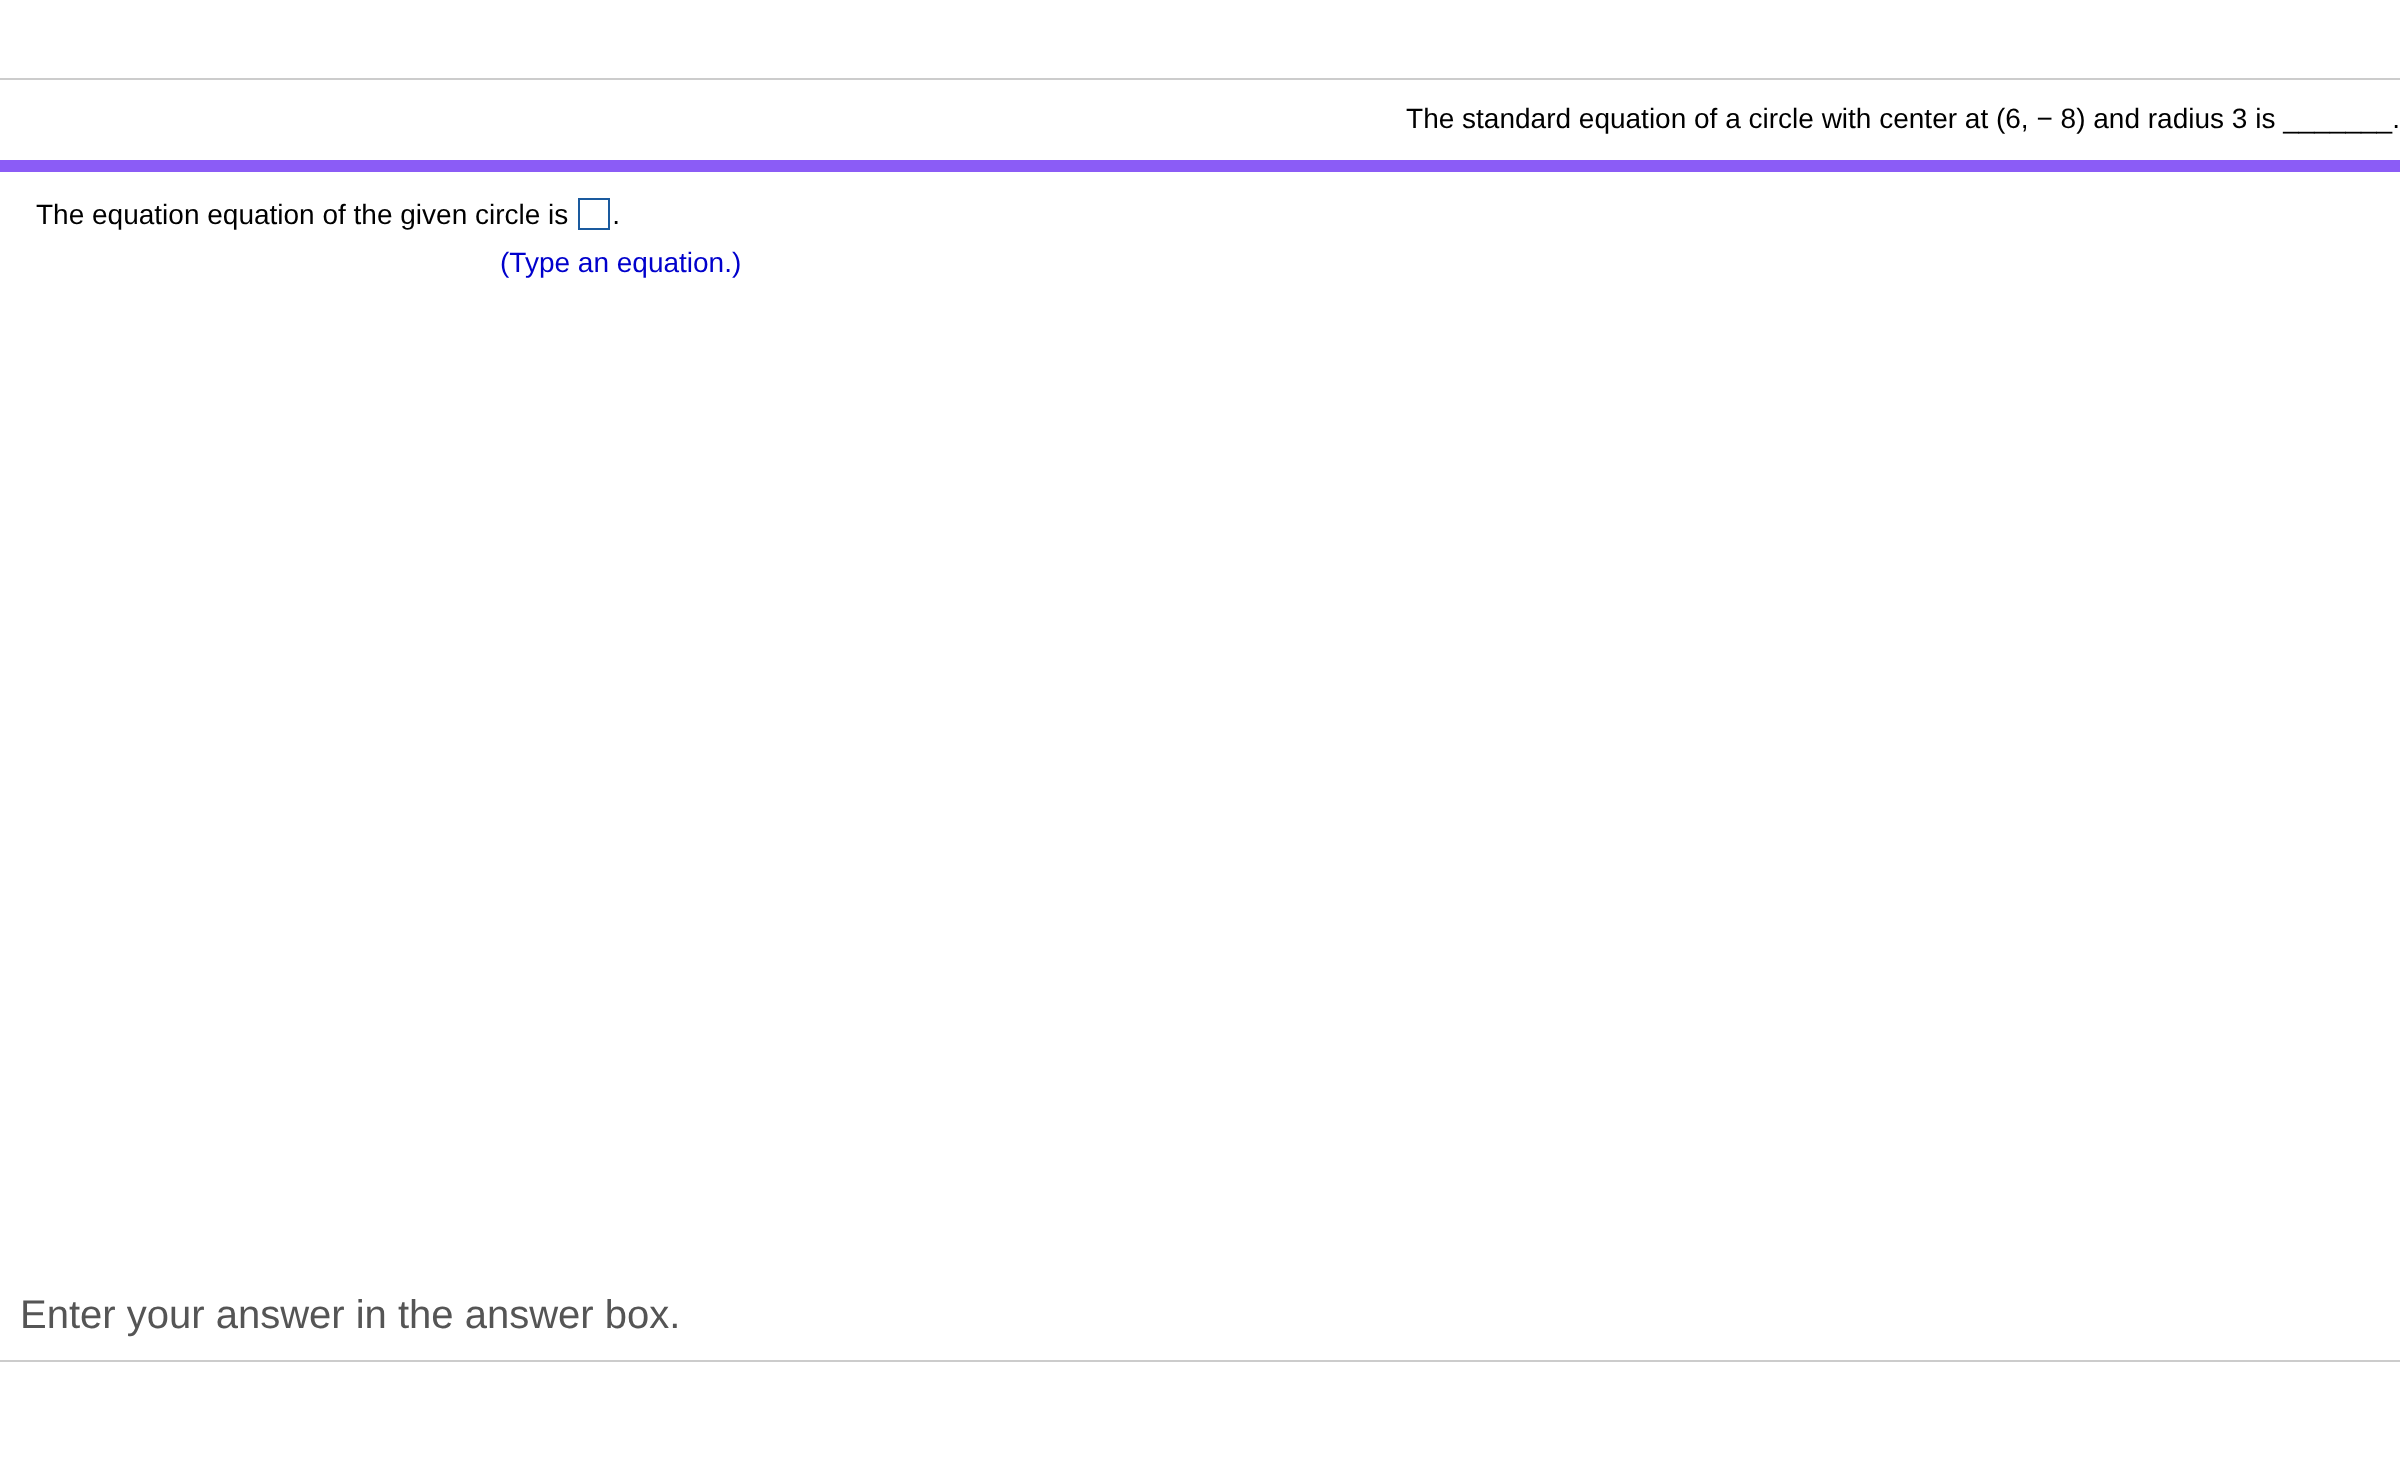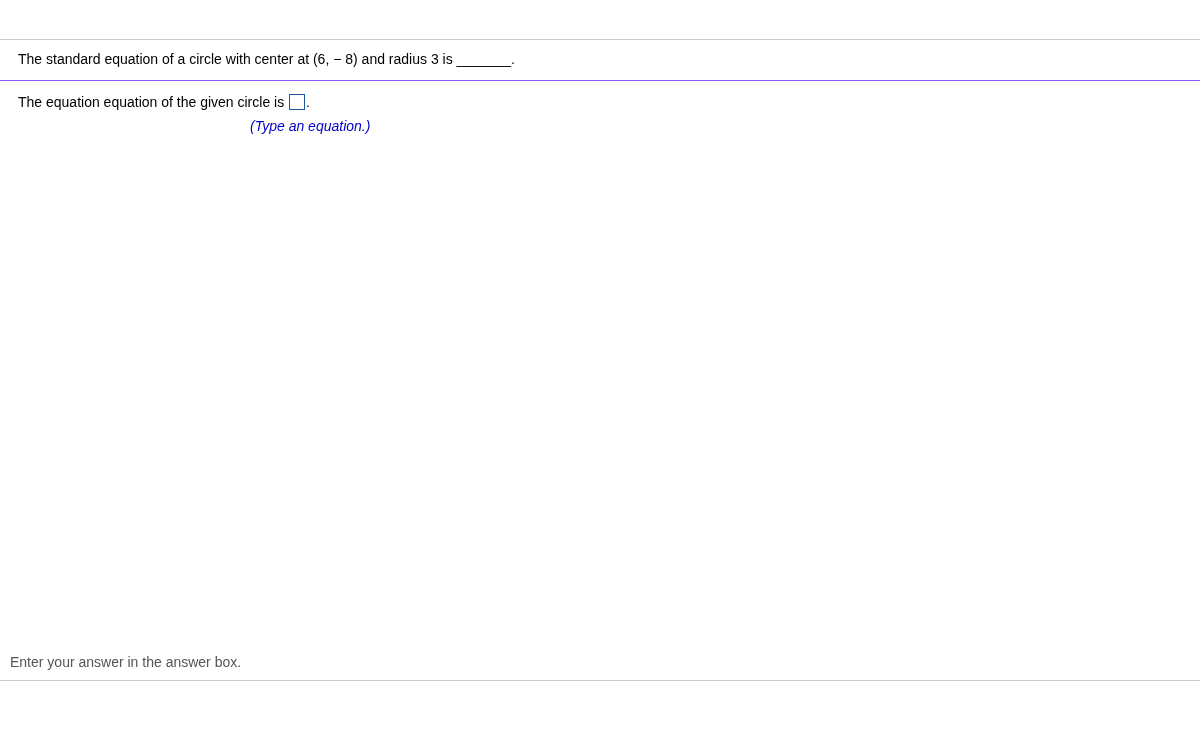--- a/index.html
+++ b/index.html
@@ -14,22 +14,23 @@
     background: #fff;
     overflow: hidden;
     position: relative;
   }
   .topspace {
     height: 40px;
     border-bottom: 1px solid #ccc;
   }
   .question-row {
     padding: 10px 0 10px 18px;
-    border-bottom: 1px solid #8b5cf6;
+    border-bottom: 6px solid #8b5cf6;
     line-height: 1.4;
+    text-align: right;
   }
   .center-parens {
     white-space: nowrap;
   }
   .answer-row {
     padding: 10px 0 0 18px;
     line-height: 1.6;
   }
   .answer-box {
     display: inline-block;
@@ -38,31 +39,30 @@
     border: 1px solid #1a5a9e;
     background: #fff;
     vertical-align: -3px;
     margin: 0 1px;
   }
   .hint {
     color: #0000cc;
     display: block;
     margin-left: 232px;
     margin-top: 2px;
-    font-style: italic;
   }
   .footer {
     position: absolute;
     left: 0;
     right: 0;
     bottom: 48px;
     padding: 8px 10px 10px 10px;
     color: #555;
     border-bottom: 1px solid #ccc;
-    font-size: 14px;
+    font-size: 20px;
   }
 </style>
 </head>
 <body>
 
 <div class="topspace"></div>
 
 <div class="question-row">
   <span>The standard equation of a circle with center at </span><span class="center-parens">(6, − 8)</span><span> and radius </span><span>3</span><span> is </span><span>_______</span><span>.</span>
 </div>

